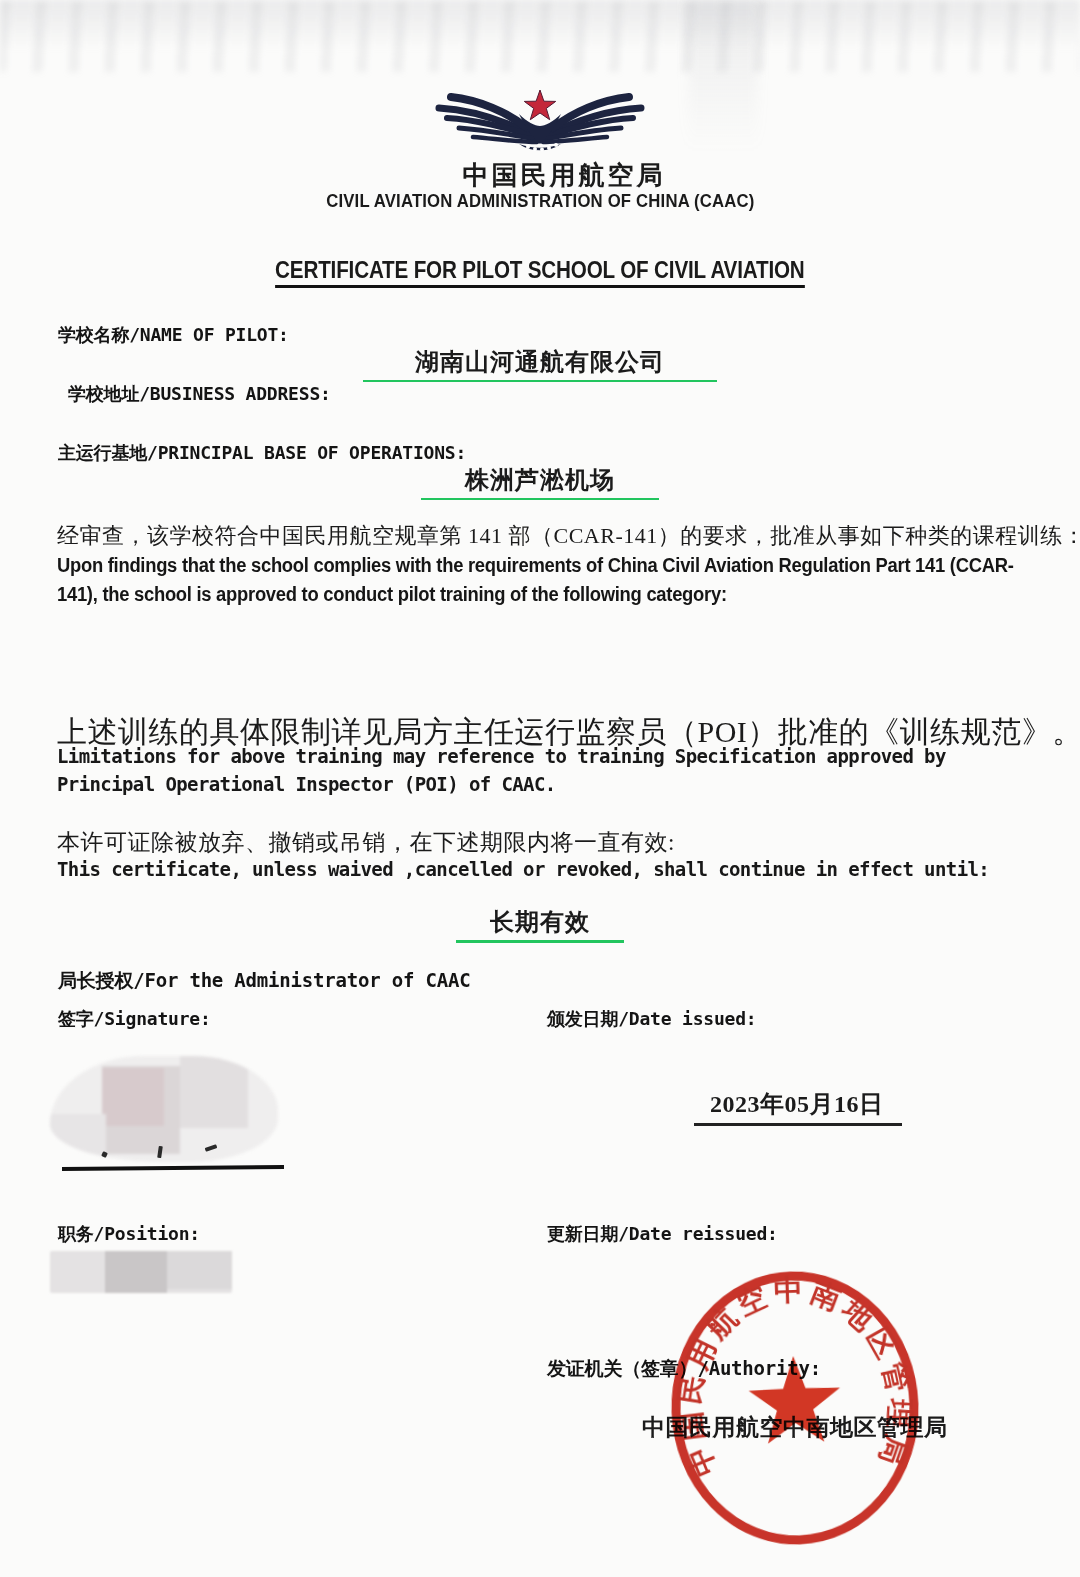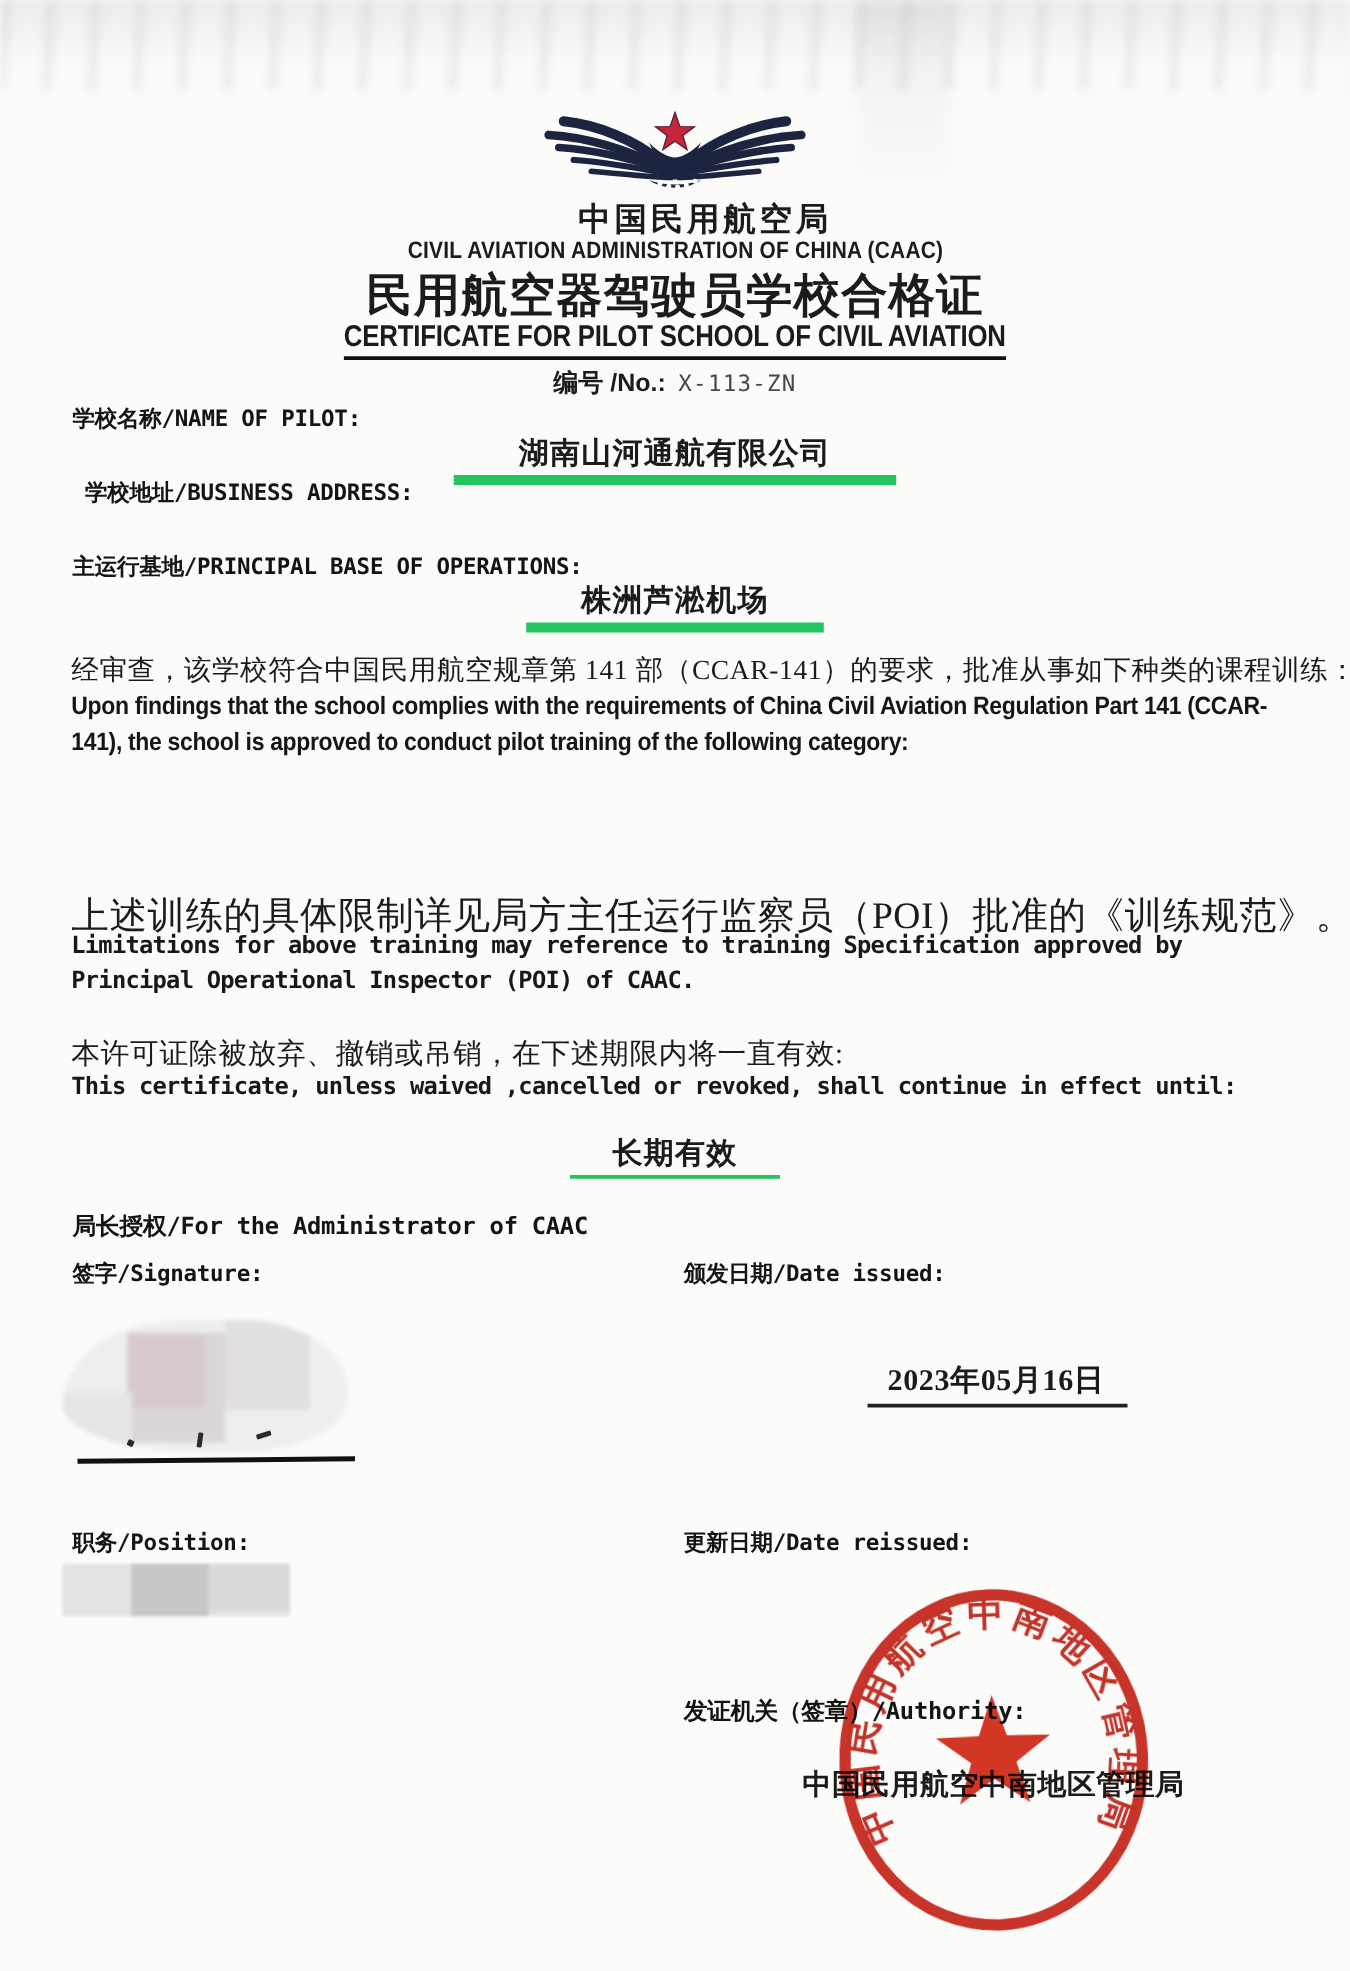--- a/index.html
+++ b/index.html
@@ -35,21 +35,21 @@
   .title-en .cond{display:inline-block;transform:scaleX(.86);transform-origin:center;border-bottom:3px solid #121212;padding-bottom:1px;letter-spacing:-.2px;}
   .number-line{top:293px;font-size:20px;}
   .number-line .lbl{font-weight:700;font-family:"Liberation Sans",sans-serif;}
   .number-line .val{font-family:"DejaVu Sans Mono",monospace;font-size:18px;color:#474747;letter-spacing:1px;margin-left:10px;}
 
   
   .mlabel{
     font-family:"DejaVu Sans Mono","Liberation Mono",monospace;
     font-weight:700;font-size:18px;letter-spacing:-.2px;color:#141414;white-space:nowrap;
   }
-  .fval{font-size:24px;font-weight:600;letter-spacing:1px;border-bottom:8px solid #22c55e;padding-bottom:2px;display:inline-block;}
+  .fval{font-size:24px;font-weight:600;letter-spacing:1px;border-bottom:2px solid #22c55e;padding-bottom:2px;display:inline-block;}
   .f1l{top:323px;left:58px;} .f1v{top:346px;} .f1v .fval{padding-left:52px;padding-right:52px;}
   .f2l{top:382px;left:68px;} .f2v{top:405px;} .f2v .fval{padding-left:26px;padding-right:26px;}
   .f3l{top:441px;left:58px;} .f3v{top:464px;} .f3v .fval{padding-left:44px;padding-right:44px;}
 
   
   .para-cn{font-size:22px;font-weight:500;white-space:nowrap;letter-spacing:.5px;}
   .p-approve-cn{top:521px;left:57px;}
   .en-sans-wrap{top:551px;left:57px;width:960px;}
   .en-sans{
     font-family:"Liberation Sans",sans-serif;font-weight:700;font-size:20px;letter-spacing:-.3px;
@@ -138,25 +138,21 @@
       <circle cx="111" cy="65.5" r="2" fill="#fff"></circle>
       <circle cx="118" cy="64" r="2" fill="#fff"></circle>
       <circle cx="125" cy="61" r="2" fill="#fff"></circle>
 
       <path d="M109,6 L112.9,17.2 L124.7,17.4 L115.3,24.4 L118.7,35.7 L109,29 L99.3,35.7 L102.7,24.4 L93.3,17.4 L105.1,17.2 Z" fill="#c4273a" stroke="#531a33" stroke-width="1"></path>
     </svg>
   </div>
 
   <div class="abs ctr org-cn">中国民用航空局</div>
   <div class="abs ctr org-en"><span class="cond">CIVIL AVIATION ADMINISTRATION OF CHINA (CAAC)</span></div>
-  <div class="abs ctr title-cn">民用航空器驾驶员学校合格证</div>
   <div class="abs ctr title-en"><span class="cond">CERTIFICATE FOR PILOT SCHOOL OF CIVIL AVIATION</span></div>
-  <div class="abs ctr number-line">
-    <span class="lbl">编号 /No.:</span><span class="val">X-113-ZN</span>
-  </div>
 
   <div class="abs mlabel f1l">学校名称/NAME OF PILOT:</div>
   <div class="abs ctr f1v"><span class="fval">湖南山河通航有限公司</span></div>
 
   <div class="abs mlabel f2l">学校地址/BUSINESS ADDRESS:</div>
 
   <div class="abs mlabel f3l">主运行基地/PRINCIPAL BASE OF OPERATIONS:</div>
   <div class="abs ctr f3v"><span class="fval">株洲芦淞机场</span></div>
 
   <div class="abs para-cn p-approve-cn">经审查，该学校符合中国民用航空规章第 141 部（CCAR-141）的要求，批准从事如下种类的课程训练：</div>

